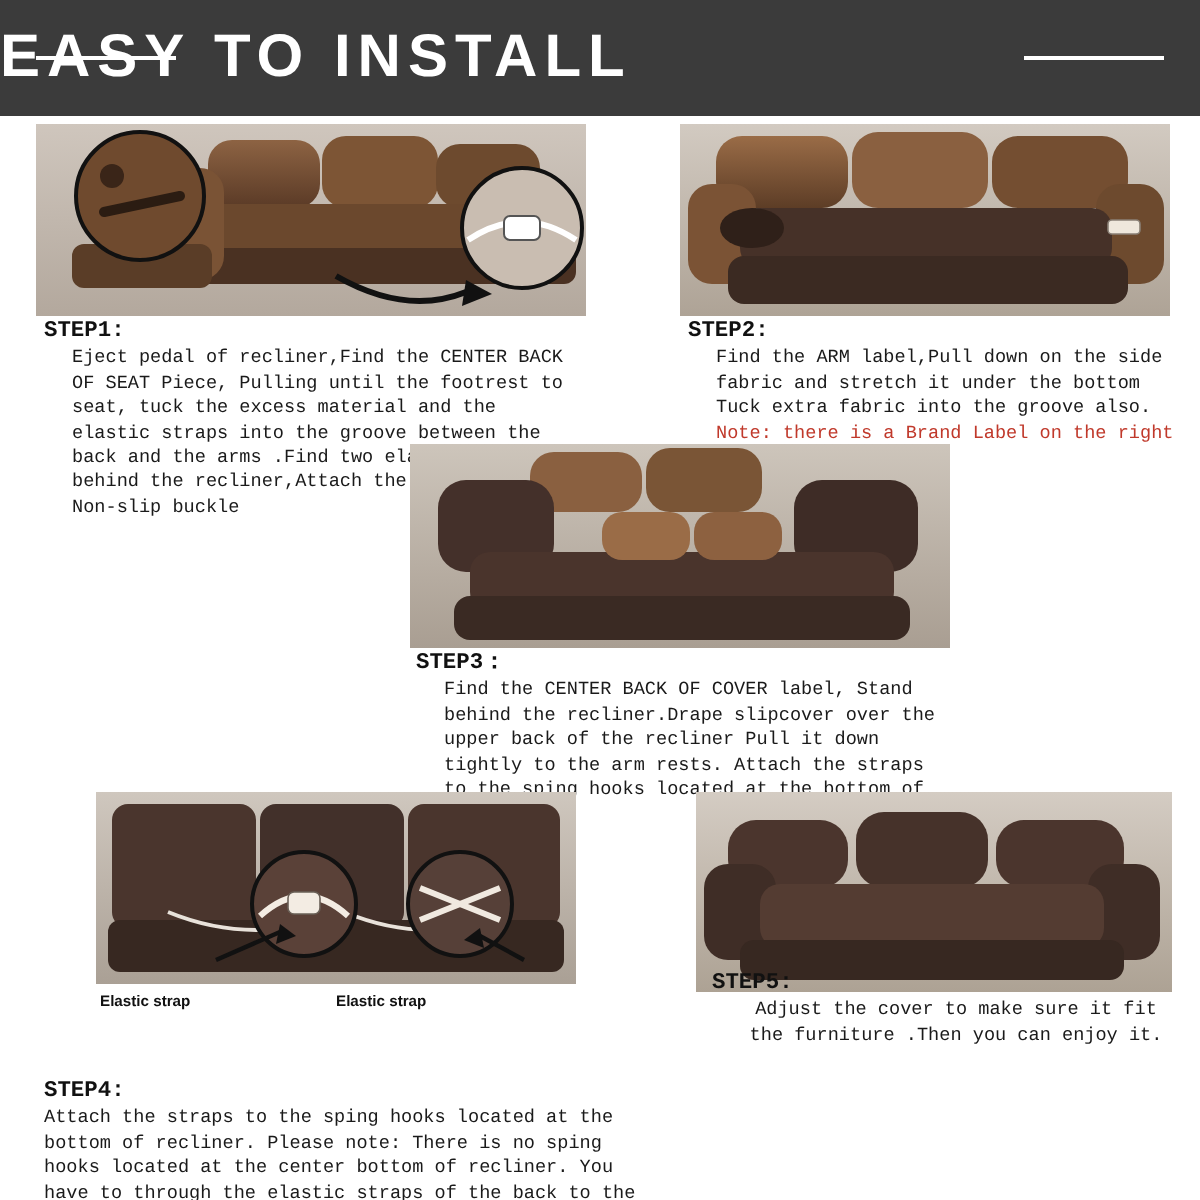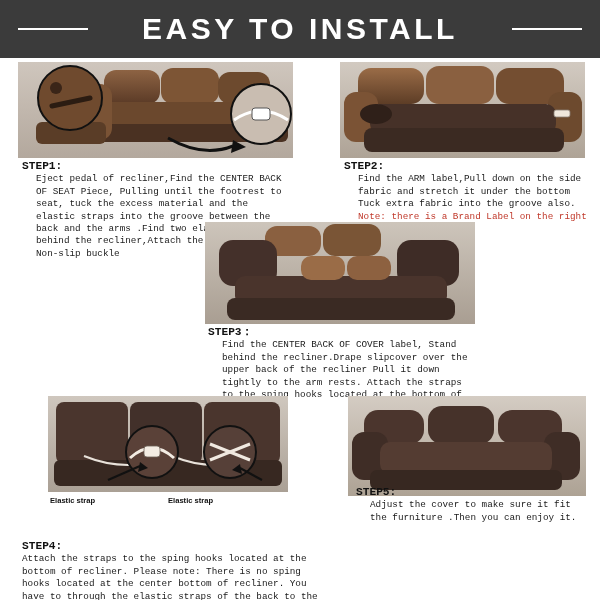--- a/index.html
+++ b/index.html
@@ -25,21 +25,20 @@
     display: flex;
     align-items: center;
     justify-content: center;
   }
   .banner-inner {
     position: relative;
     width: 100%;
     height: 100%;
     display: flex;
     align-items: center;
-    justify-content: center;
   }
   .banner-title {
     color: #ffffff;
     font-size: 30px;
     font-weight: bold;
     letter-spacing: 3.5px;
     font-family: "Liberation Sans", sans-serif;
     z-index: 2;
   }
   .banner-rule-left, .banner-rule-right {
@@ -261,16 +260,16 @@
       <rect x="150" y="14" width="64" height="34" rx="14" fill="#4b352d"></rect>
       <rect x="4" y="36" width="36" height="48" rx="12" fill="#3f2d26"></rect>
       <rect x="196" y="36" width="36" height="48" rx="12" fill="#3f2d26"></rect>
       <rect x="32" y="46" width="172" height="32" rx="10" fill="#543c32"></rect>
       <rect x="22" y="74" width="192" height="20" rx="7" fill="#372821"></rect>
     </svg>
   </div>
 
   <div class="caption" style="left:356px; top:486px; width:230px;">
     <span class="step-label">STEP5:</span>
-    <span style="display:inline-block; padding-left:14px;">Adjust the cover to make sure it fit the furniture .Then you can enjoy it.</span>
+    <span style="display:inline-block; padding-left:14px;text-align:center;">Adjust the cover to make sure it fit the furniture .Then you can enjoy it.</span>
   </div>
 
 </div>
 
 </body></html>

